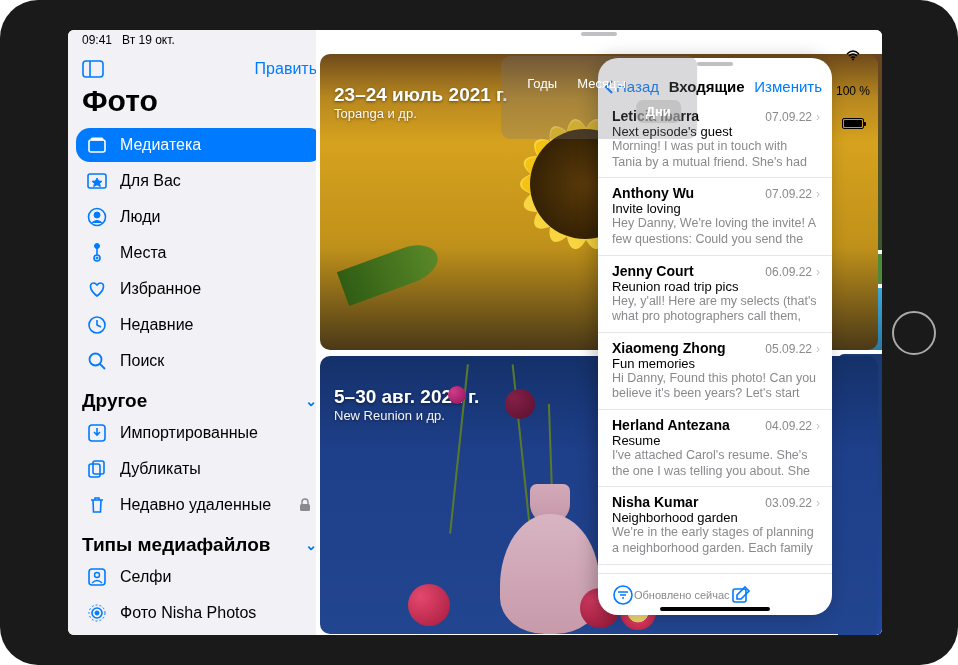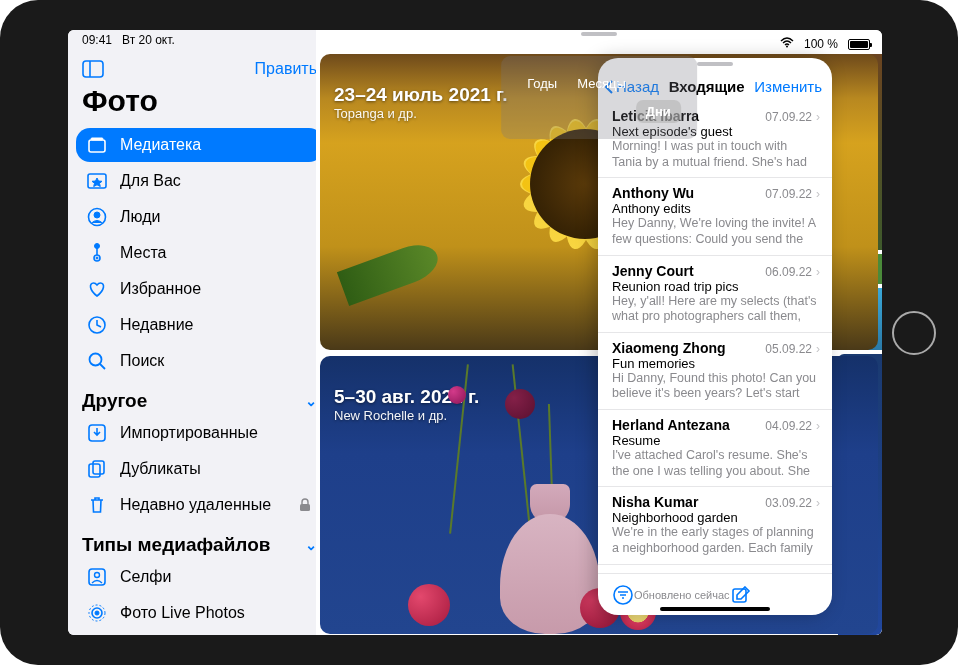--- a/index.html
+++ b/index.html
@@ -15,21 +15,21 @@
   }
   .screen {
     position:absolute; left:68px; top:30px; width:814px; height:605px;
     background:#fff; border-radius:6px; overflow:hidden;
   }
   .statusbar {
     position:absolute; top:0; left:0; right:0; height:20px;
     font-size:12px; color:#000; z-index:10;
   }
   .statusbar .left { position:absolute; left:14px; top:3px; font-weight:500;}
-  .statusbar .right { position:absolute; right:12px; top:7px; display:flex; align-items:center; gap:10px;}
+  .statusbar .right { position:absolute; right:12px; top:20px; display:flex; align-items:center; gap:20px;flex-direction:column;}
   .battery-icon { display:inline-block; width:22px; height:11px; border:1px solid #000; border-radius:2px; position:relative;}
   .battery-icon::after { content:""; position:absolute; right:-3px; top:3px; width:2px; height:4px; background:#000; border-radius:0 1px 1px 0;}
   .battery-icon::before { content:""; position:absolute; left:1px; top:1px; bottom:1px; width:18px; background:#000; border-radius:1px;}
 
   
   .sidebar {
     position:absolute; left:0; top:0; width:264px; bottom:0;
     background:#f2f2f6; border-right:1px solid #e0e0e0;
     padding-top:24px; overflow:hidden;
   }
@@ -130,21 +130,21 @@
 </head>
 <body>
 
 <div class="device">
   <div class="home-btn"></div>
   <div class="screen">
 
     <div class="statusbar">
       <div class="left">
         <span>09:41</span>&nbsp;&nbsp;
-        <span>Вт 20 окт.</span>
+        <span>Вт 19 окт.</span>
       </div>
       <div class="right">
         <span>
           <svg width="14" height="11" viewBox="0 0 14 11">
               <path d="M1 4 Q7 -2 13 4 M3 6 Q7 2 11 6 M5 8 Q7 6 9 8" stroke="#000" stroke-width="1.4" fill="none"></path>
               <circle cx="7" cy="9.5" r="1" fill="#000"></circle>
             </svg>
         </span>
         <span>100 %</span>
         <span class="battery-icon"></span>
@@ -284,21 +284,21 @@
           <span>Селфи</span>
         </div>
         <div class="navitem">
           <span class="icon">
               <svg width="20" height="20" viewBox="0 0 20 20">
                 <circle cx="10" cy="10" r="8" fill="none" stroke="#007aff" stroke-width="1" stroke-dasharray="2 2"></circle>
                 <circle cx="10" cy="10" r="5" fill="none" stroke="#007aff" stroke-width="1.6"></circle>
                 <circle cx="10" cy="10" r="2" fill="#007aff"></circle>
               </svg>
             </span>
-          <span>Фото Live Photos</span>
+          <span>Фото Nisha Photos</span>
         </div>
 
       </div>
     </div>
 
     <div class="main">
       <div class="grabber"></div>
       <div class="seg">
         <div class="segitem">Годы</div>
         <div class="segitem">Месяцы</div>
@@ -336,21 +336,21 @@
         <div class="petal" style="transform:rotate(280deg);"></div>
         <div class="petal" style="transform:rotate(300deg);"></div>
         <div class="petal" style="transform:rotate(320deg);"></div>
         <div class="petal" style="transform:rotate(340deg);"></div>
         <div class="flower-center"></div>
       </div>
 
       <div class="photo-card card-b">
         <div class="card-overlay">
           <div class="date">5–30 авг. 2021 г.</div>
-          <div class="loc">New Rochelle и др.</div>
+          <div class="loc">New Reunion и др.</div>
         </div>
         <div class="stick" style="height:160px; bottom:110px; left:200px; transform:rotate(-6deg);"></div>
         <div class="stick" style="height:170px; bottom:100px; left:138px; transform:rotate(6deg);"></div>
         <div class="stick" style="height:120px; bottom:110px; left:230px; transform:rotate(-2deg);"></div>
         <div class="fruit f3"></div>
         <div class="fruit f4"></div>
         <div class="vase">
           <div class="vase-neck"></div>
           <div class="vase-body"></div>
         </div>
@@ -381,21 +381,21 @@
             </div>
             <div class="subj">Next episode's guest</div>
             <div class="prev">Morning! I was put in touch with Tania by a mutual friend. She's had an amazi…</div>
           </div>
           <div class="mailrow">
             <div class="row1">
               <span class="from">Anthony Wu</span>
               <span class="date">07.09.22</span>
               <span class="chev">›</span>
             </div>
-            <div class="subj">Anthony edits</div>
+            <div class="subj">Invite loving</div>
             <div class="prev">Hey Danny, We're loving the invite! A few questions: Could you send the exa…</div>
           </div>
           <div class="mailrow">
             <div class="row1">
               <span class="from">Jenny Court</span>
               <span class="date">06.09.22</span>
               <span class="chev">›</span>
             </div>
             <div class="subj">Reunion road trip pics</div>
             <div class="prev">Hey, y'all! Here are my selects (that's what pro photographers call them, rig…</div>

